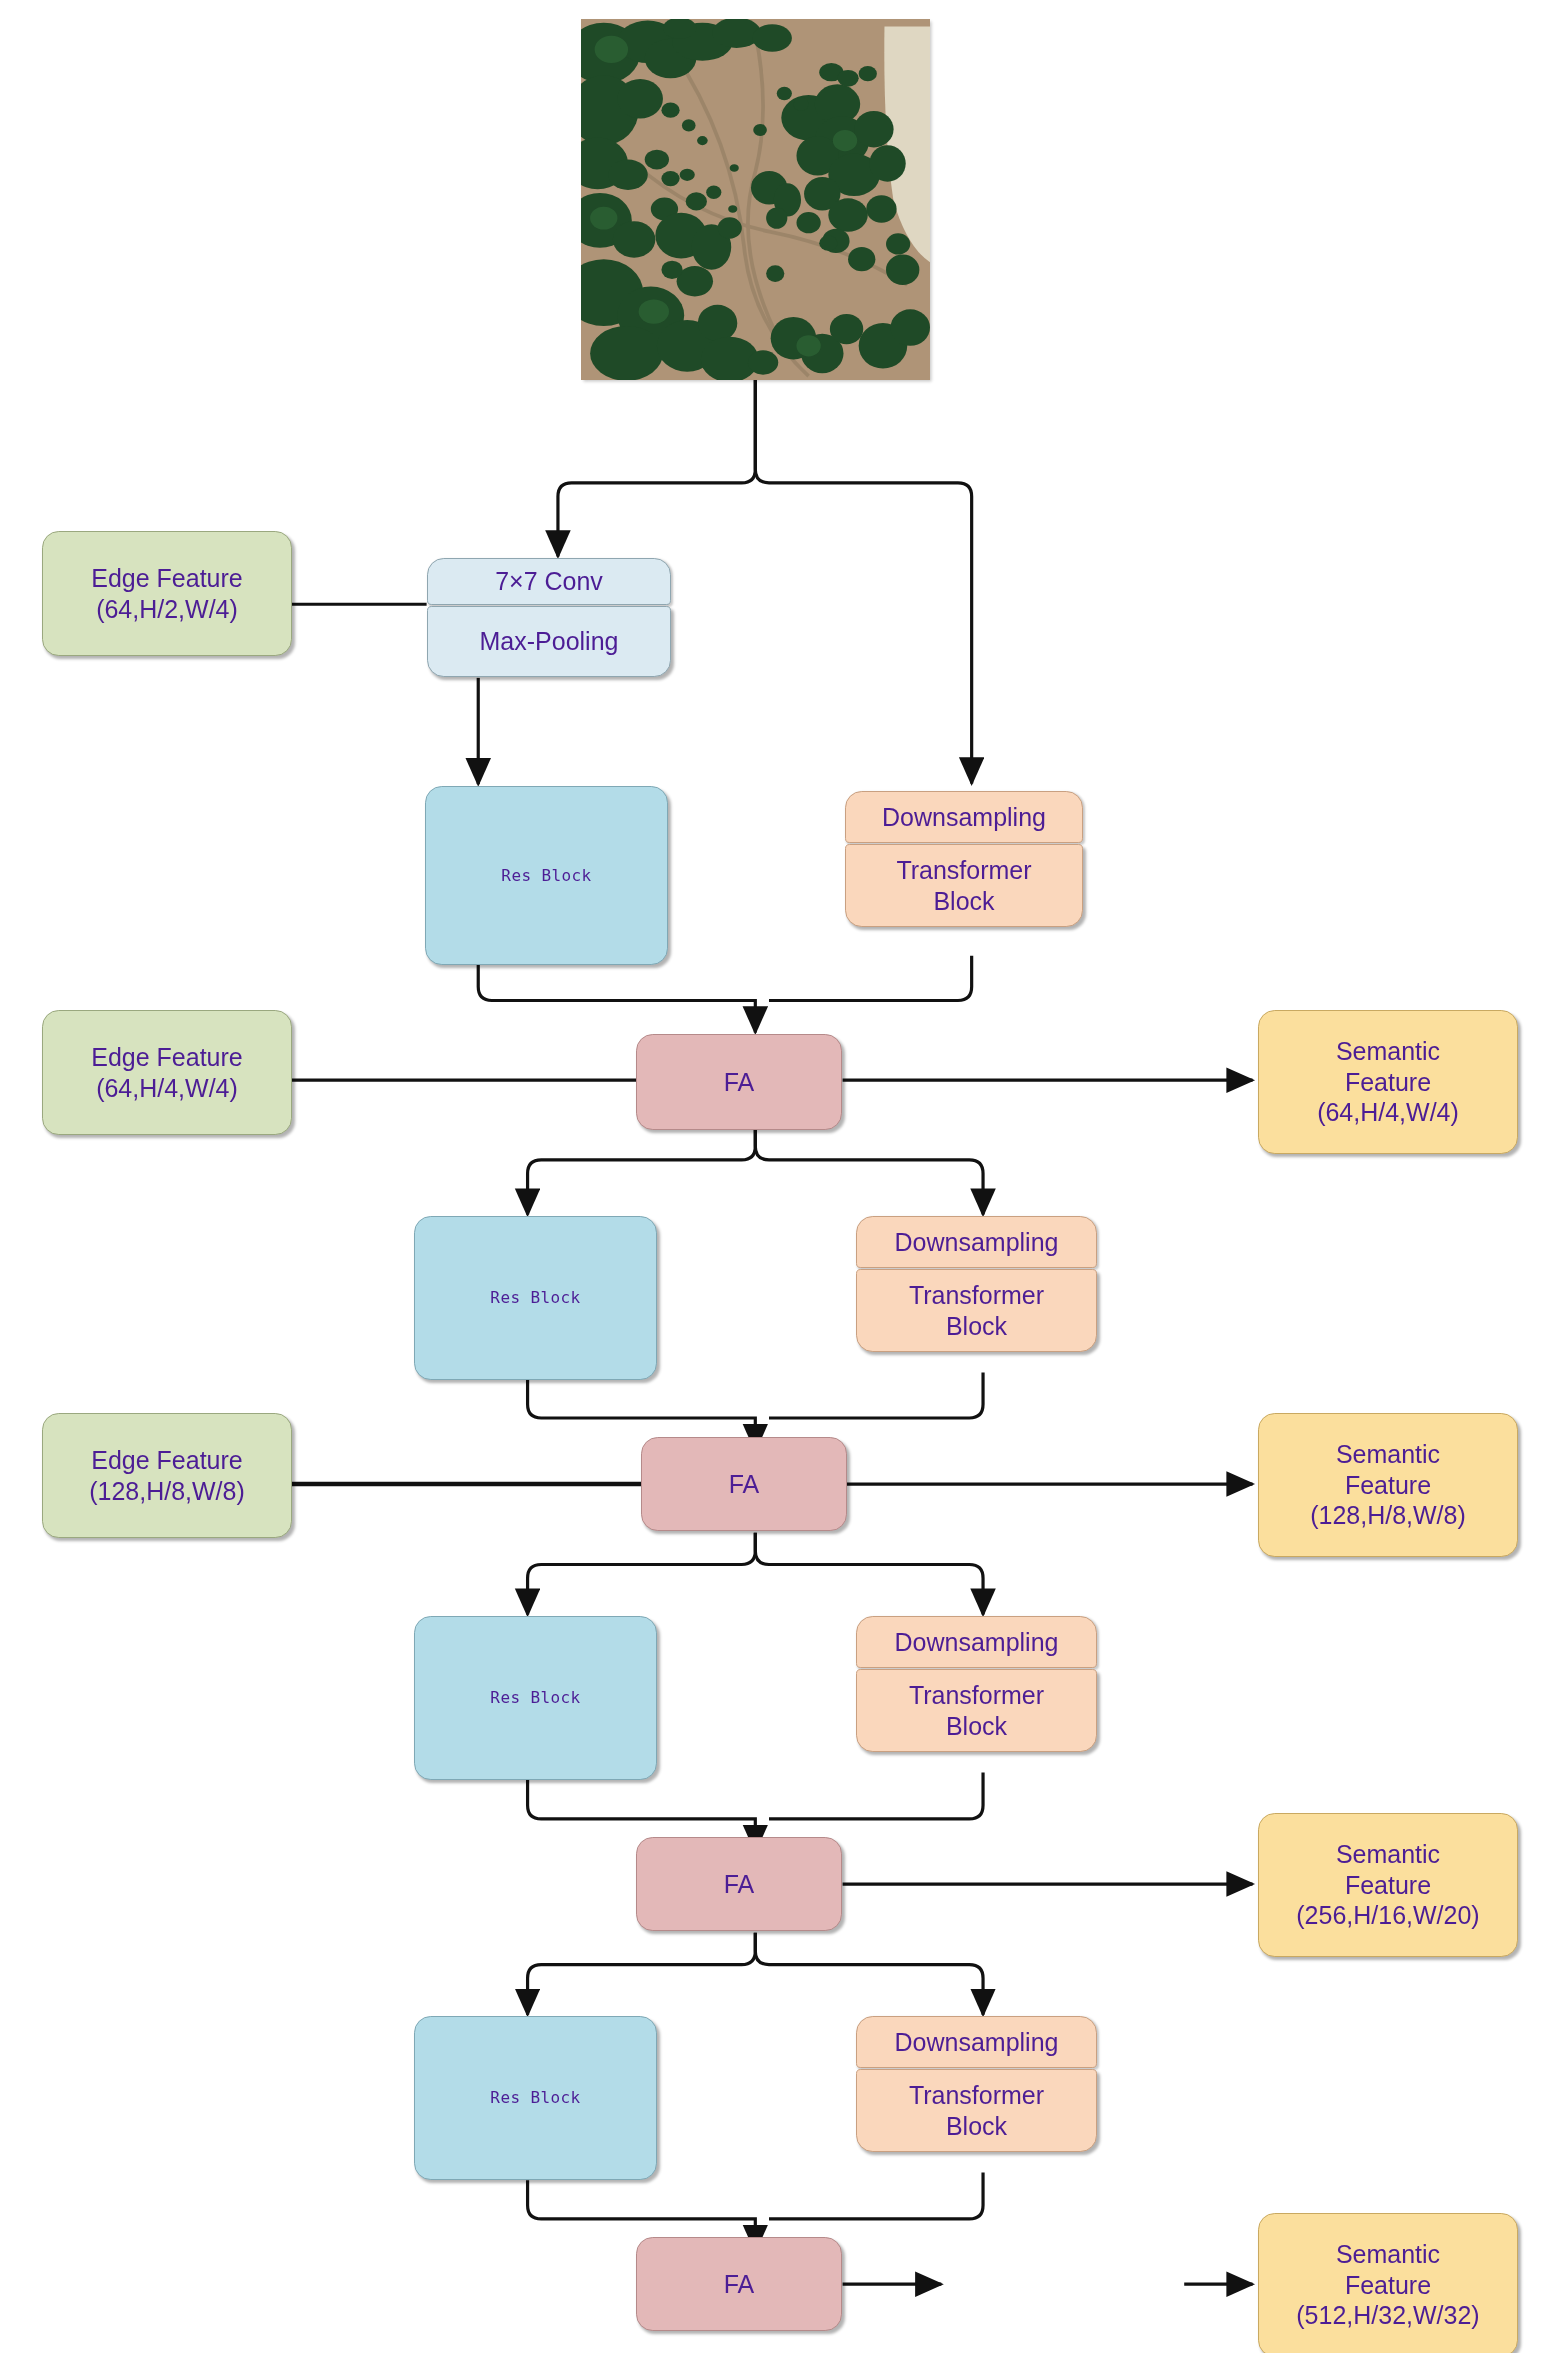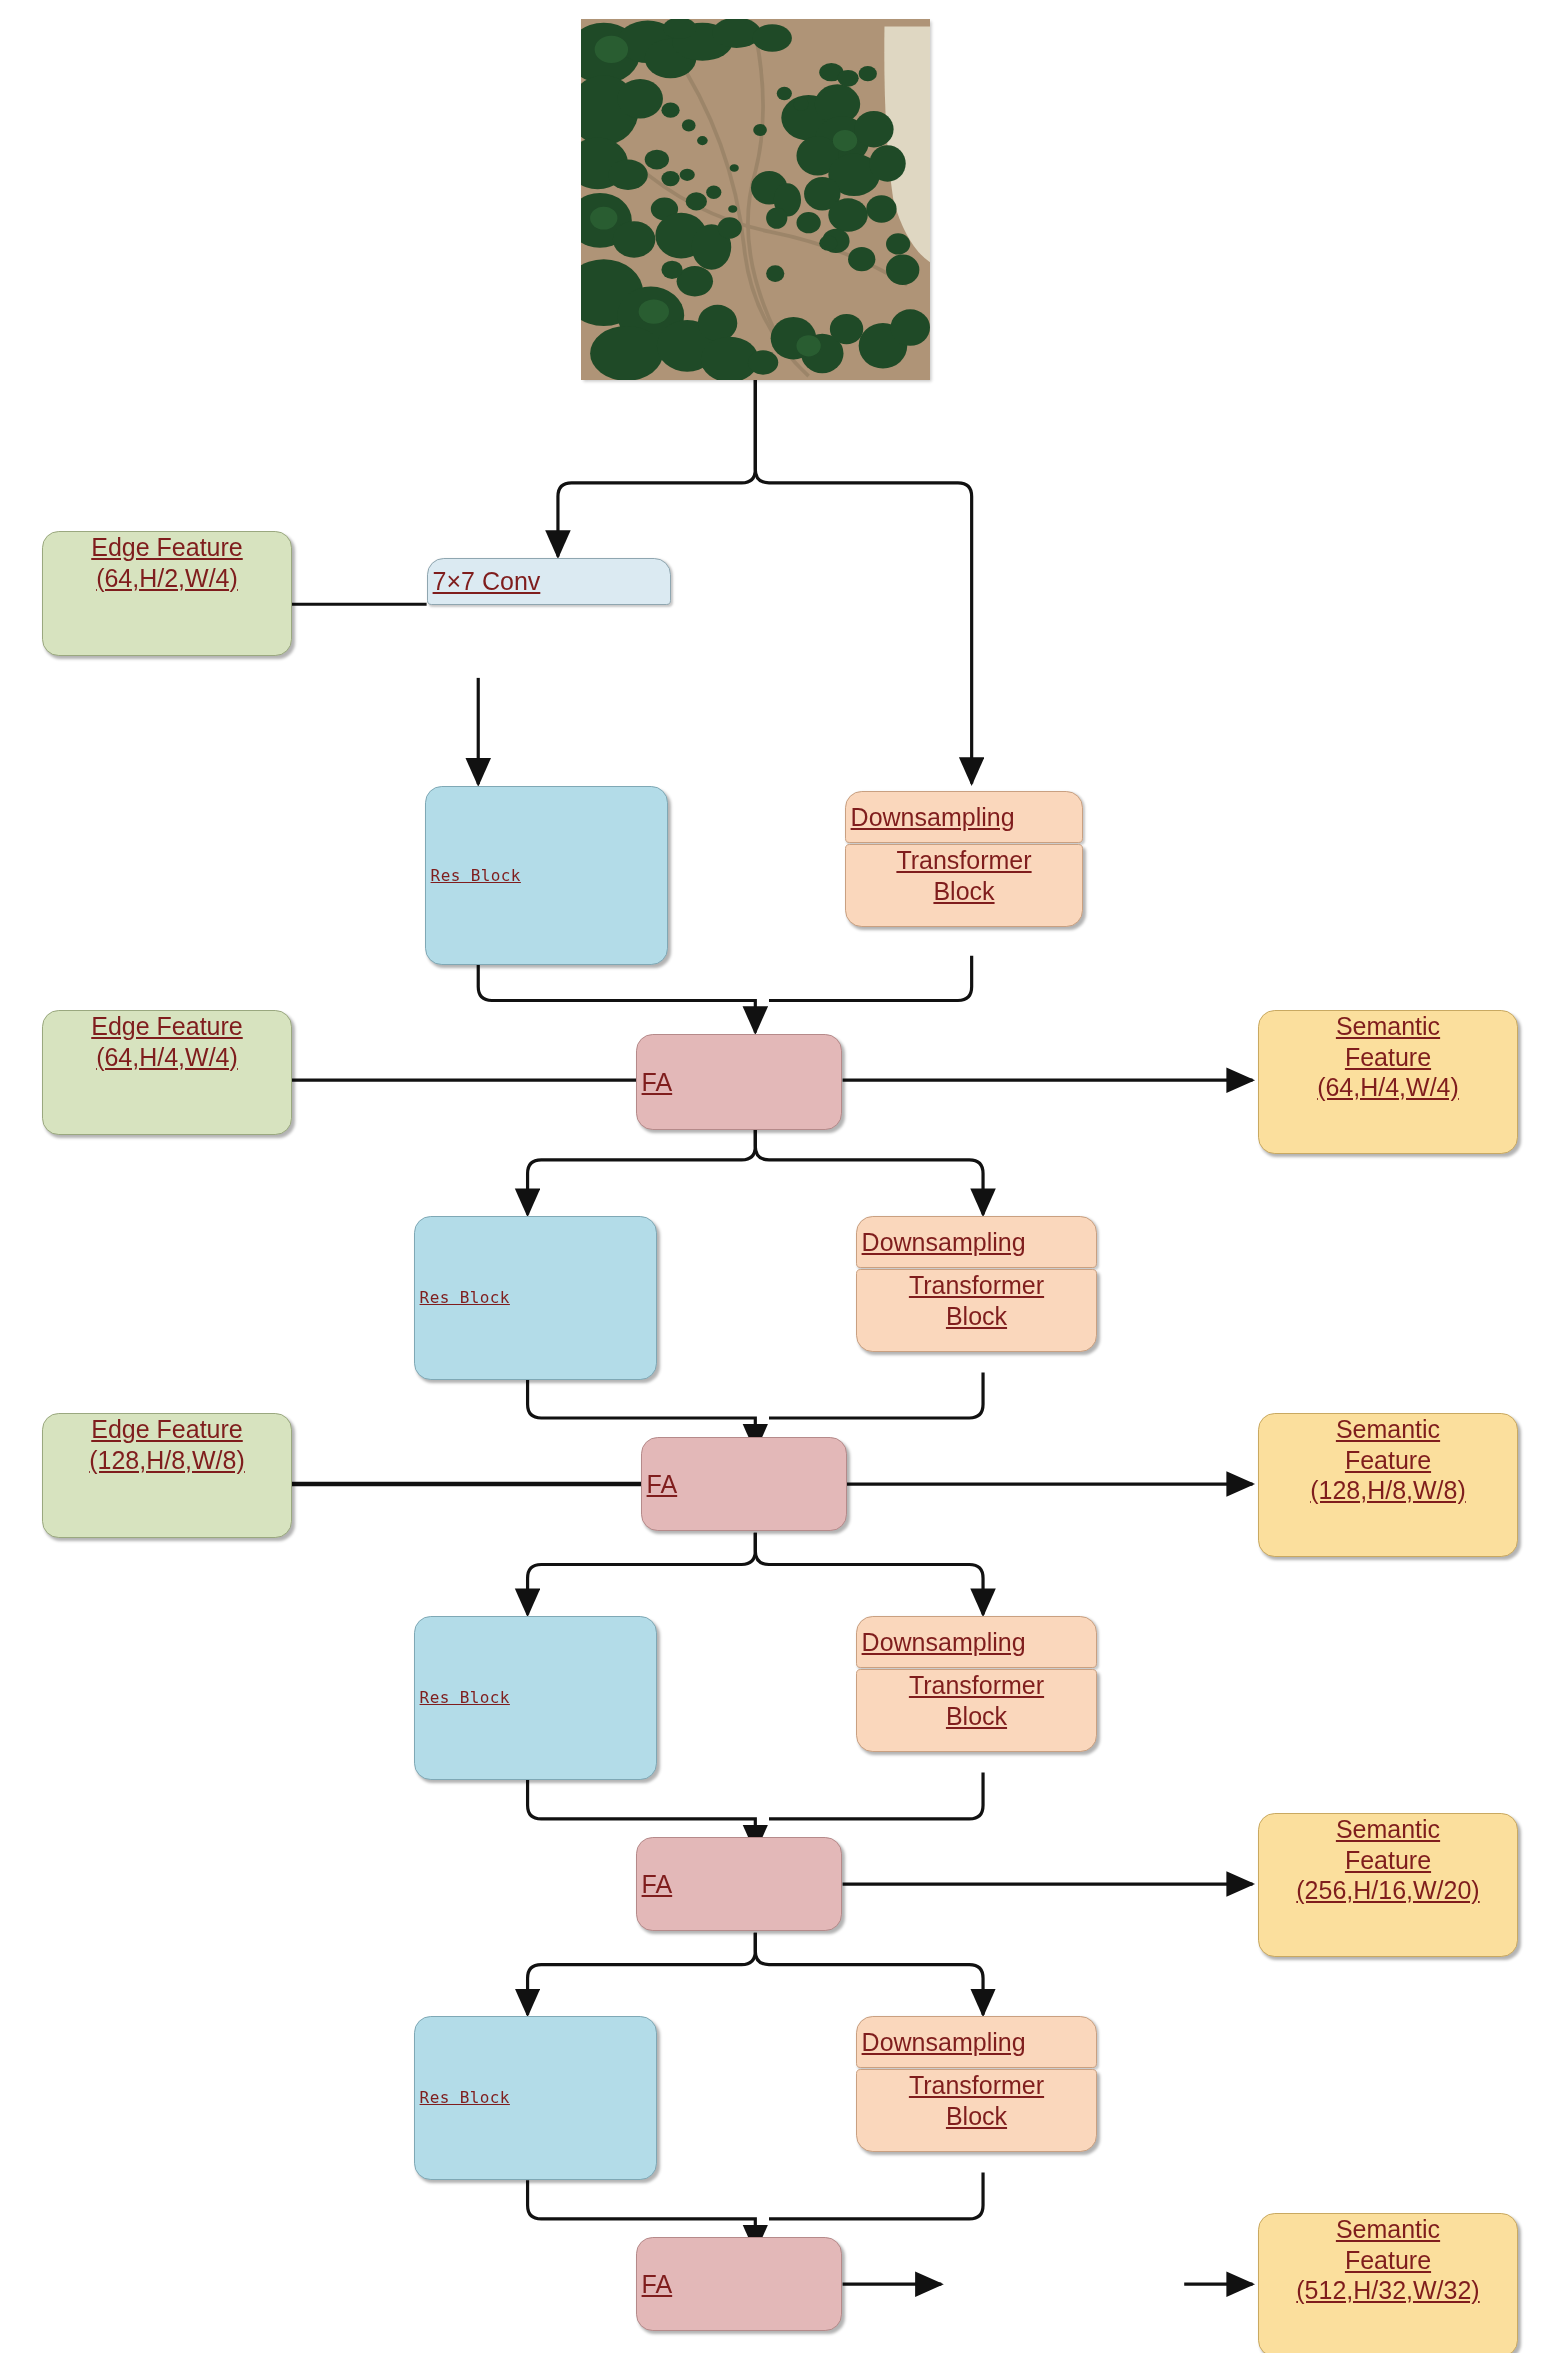--- a/index.html
+++ b/index.html
@@ -4,29 +4,28 @@
 <style>
   html,body{margin:0;padding:0;background:#ffffff;}
   body{font-family:"Liberation Sans",sans-serif;}
   #stage{position:relative;width:1563px;height:2354px;background:#fff;overflow:hidden;}
 
   svg.wires{position:absolute;left:0;top:0;width:1563px;height:2354px;pointer-events:none;}
 
   .node{
     position:absolute;
     box-sizing:border-box;
-    display:flex;align-items:center;
+    display:flex;align-items:center;justify-content:center;
     text-align:center;
     border:1.5px solid #8c8c8c;
     border-radius:16.7px;
-    color:#7f1d1d;
+    color:#4c1d95;
     line-height:1.22;
     box-shadow:2.3px 3px 3px rgba(0,0,0,0.30);
     font-size:25px;
-    text-decoration:underline;
   }
   .node span{display:block;padding:0 4.6px;}
 
   .c-blue-lt{background:#dbeaf2;border-color:#8fa6b0;}
   .c-blue{background:#b3dce8;border-color:#7fa8b5;}
   .c-green{background:#d7e3bf;border-color:#9aa87f;}
   .c-peach{background:#fad7bc;border-color:#c9a081;}
   .c-pink{background:#e3b8b8;border-color:#b58a8a;}
   .c-yellow{background:#fbdf9d;border-color:#c9a961;}
   .c-cream{background:#fcf2d0;border-color:#cbbc8c;}
@@ -188,20 +187,23 @@
         <ellipse cx="348" cy="160" rx="16" ry="14"></ellipse>
         <ellipse cx="30" cy="262" rx="18" ry="15"></ellipse>
         <ellipse cx="300" cy="430" rx="16" ry="14"></ellipse>
       </g>
     </svg>
   </div>
 
   <div class="node c-blue-lt stack-top" style="left:427px;top:558px;width:244px;height:47px;">
     <span>7×7 Conv</span>
   </div>
+  <div class="node c-blue-lt stack-bot" style="left:427px;top:606px;width:244px;height:71px;">
+    <span>Max-Pooling</span>
+  </div>
 
   <div class="node c-green" style="left:42px;top:531px;width:250px;height:125px;flex-direction:column;">
     <span>Edge Feature</span>
     <span>(64,H/2,W/4)</span>
   </div>
   <div class="node c-green" style="left:42px;top:1010px;width:250px;height:125px;flex-direction:column;">
     <span>Edge Feature</span>
     <span>(64,H/4,W/4)</span>
   </div>
   <div class="node c-green" style="left:42px;top:1413px;width:250px;height:125px;flex-direction:column;">

